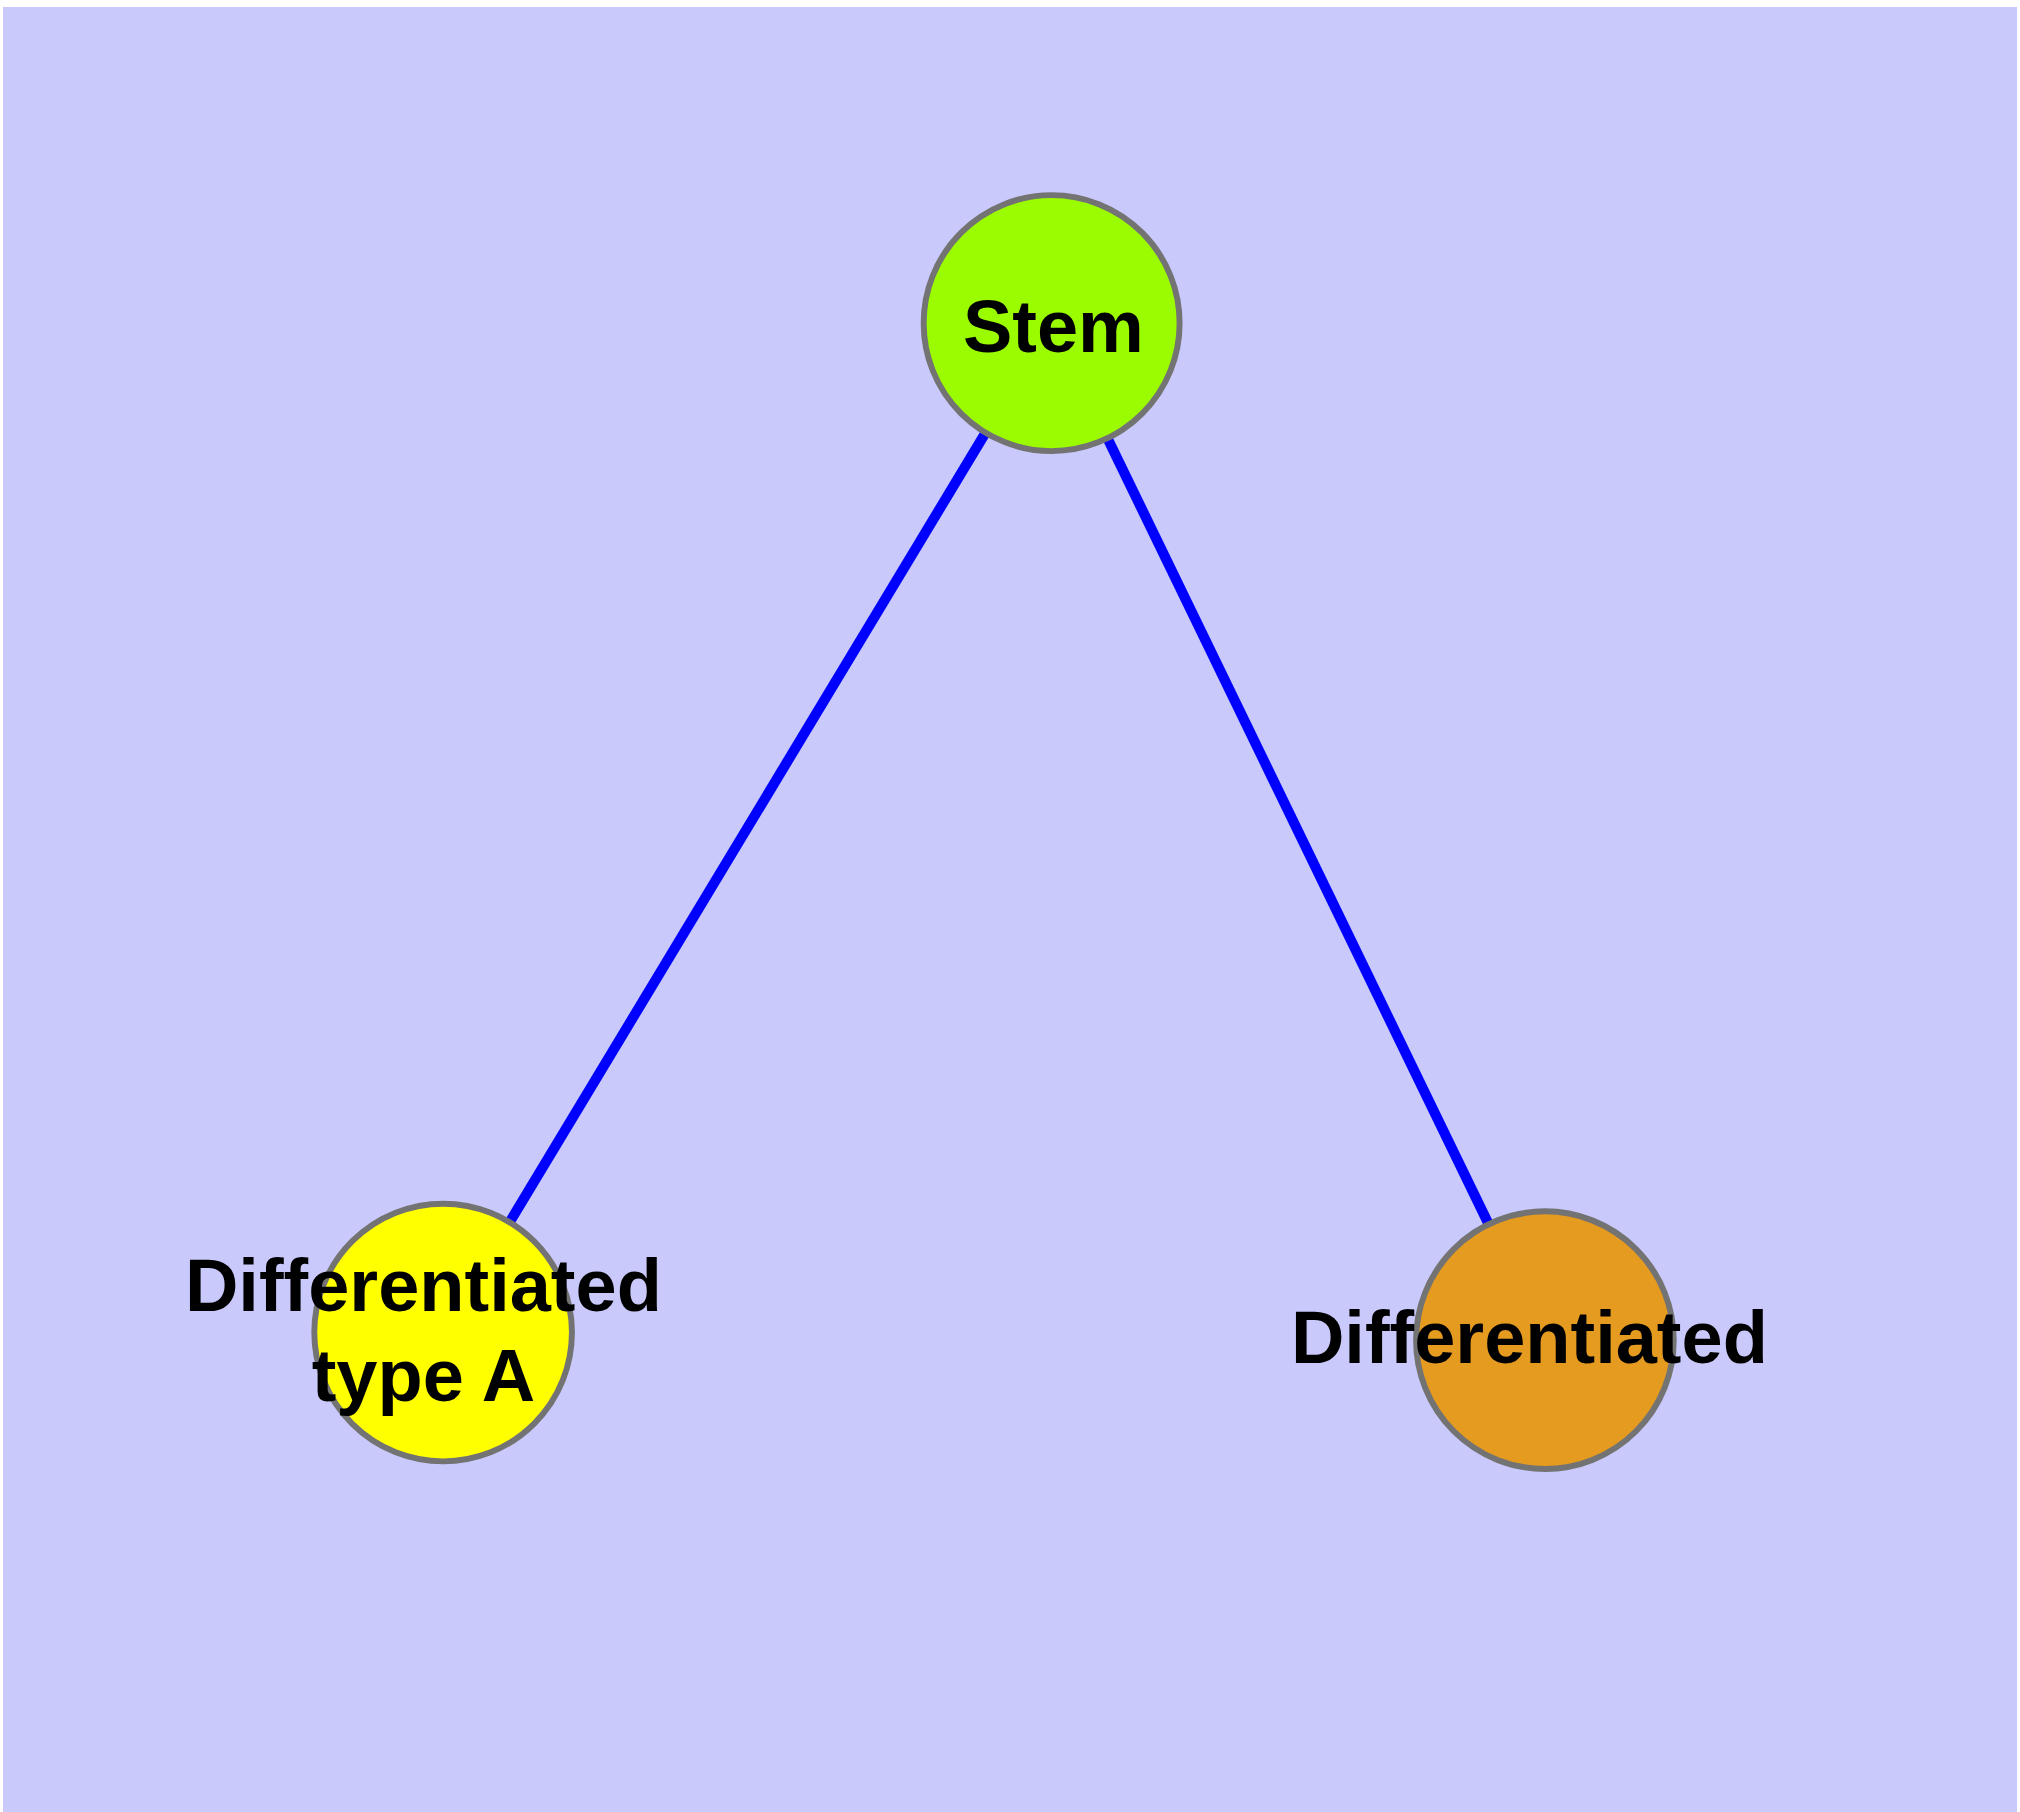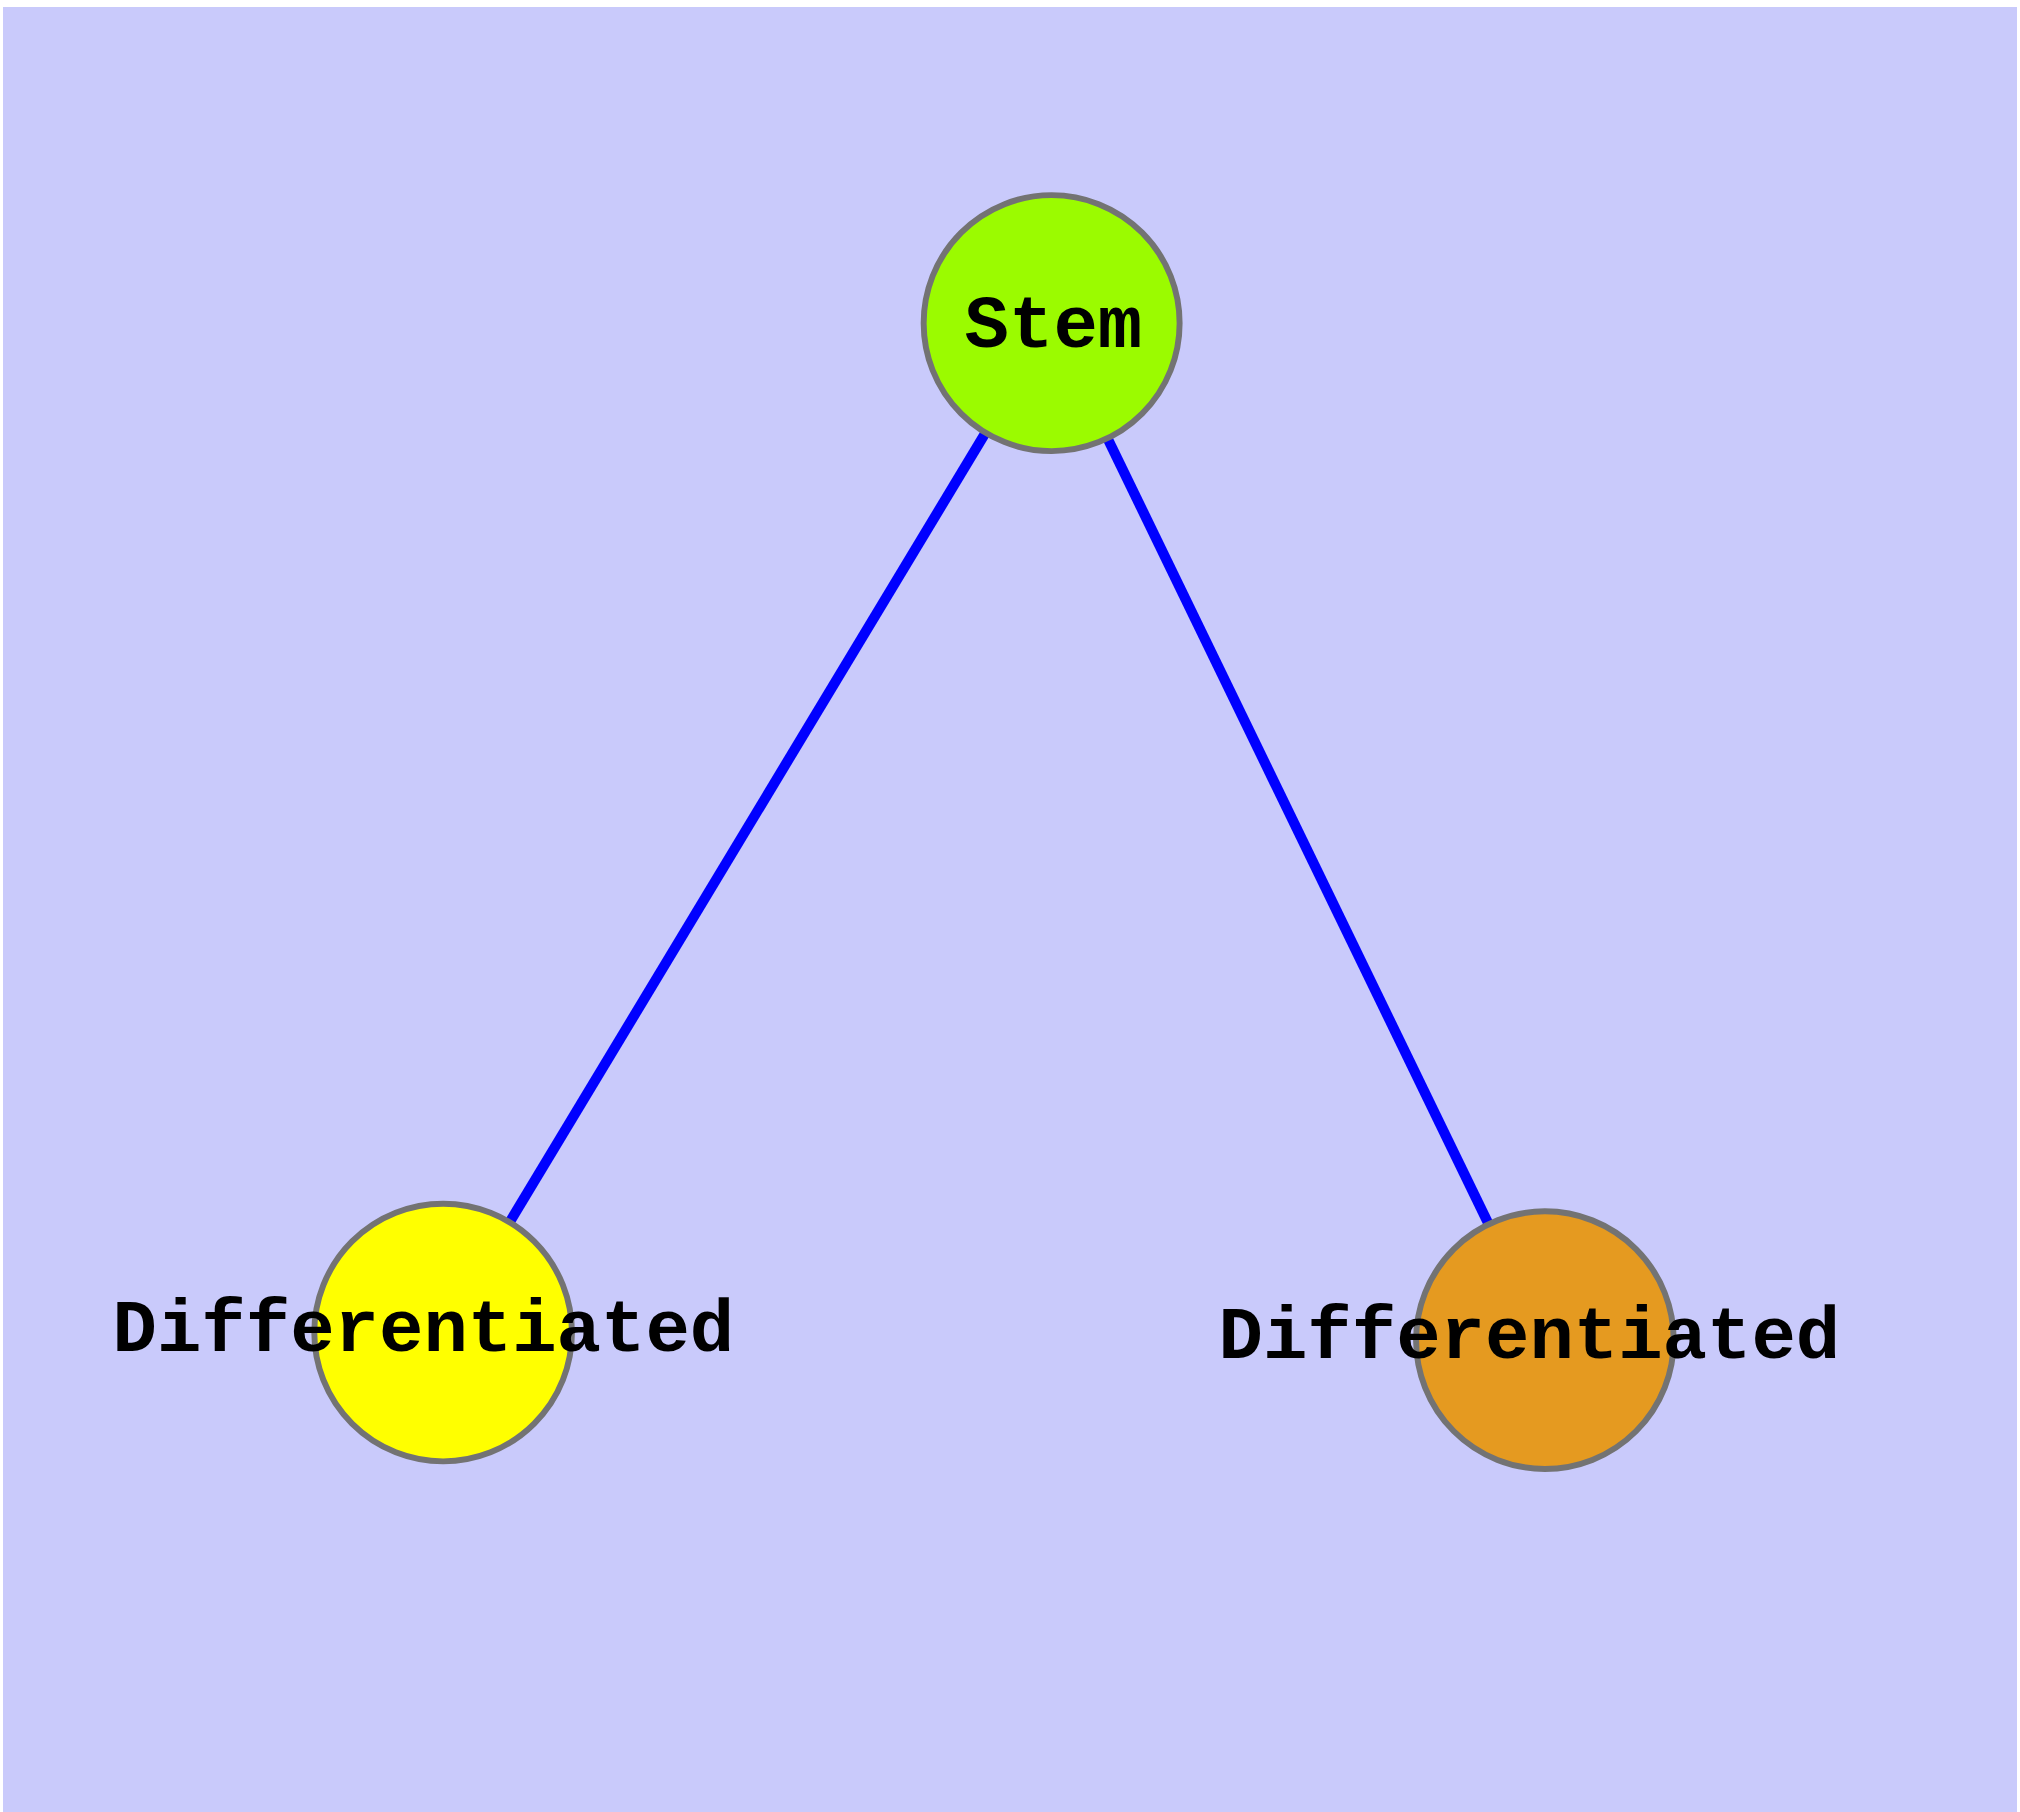--- a/index.html
+++ b/index.html
@@ -43,21 +43,20 @@
     transform: translate(-50%, -50%);
     color: var(--color-label, #000000);
     font-weight: bold;
     font-size: 74px;
     line-height: 90px;
     text-align: center;
     white-space: nowrap;
   }
   .node-label .line {
     display: block;
-    font-family: Liberation Mono, monospace;
   }
 </style>
 </head>
 <body>
 
 <div class="panel">
 
   <svg class="graph-layer" viewBox="0 0 2384 2138">
     <line class="edge" x1="1237" y1="373" x2="519" y2="1564"></line>
     <line class="edge" x1="1237" y1="373" x2="1819" y2="1573"></line>
@@ -66,20 +65,21 @@
     <circle class="node" cx="519" cy="1564" r="152" fill="#ffff00"></circle>
     <circle class="node" cx="1819" cy="1573" r="152" fill="#e59a20"></circle>
   </svg>
 
   <div class="node-label" style="left:1050px; top:320px;">
     <span class="line">Stem</span>
   </div>
 
   <div class="node-label" style="left:420px; top:1324px;">
     <span class="line">Differentiated</span>
+    <span class="line">type A</span>
   </div>
 
   <div class="node-label" style="left:1526px; top:1331px;">
     <span class="line">Differentiated</span>
   </div>
 
 </div>
 
 
 </body></html>

